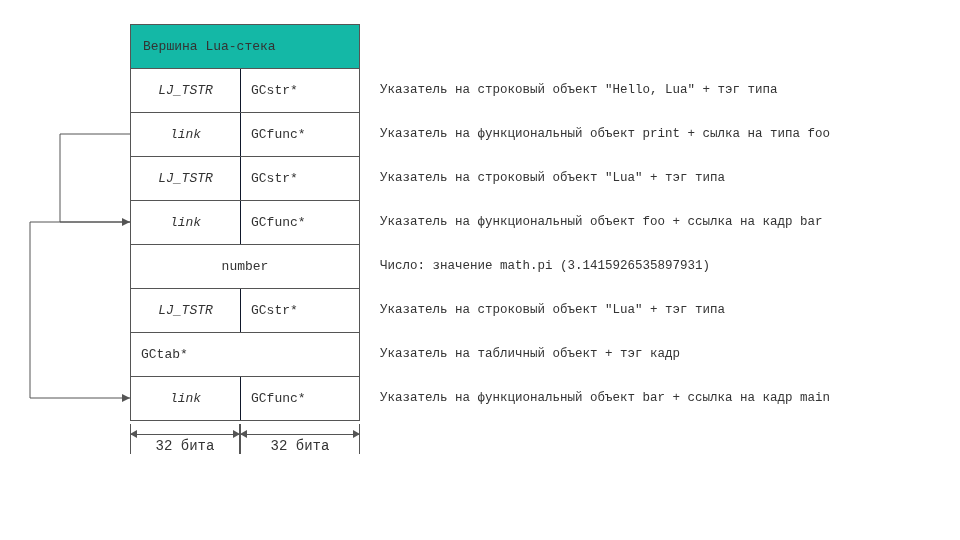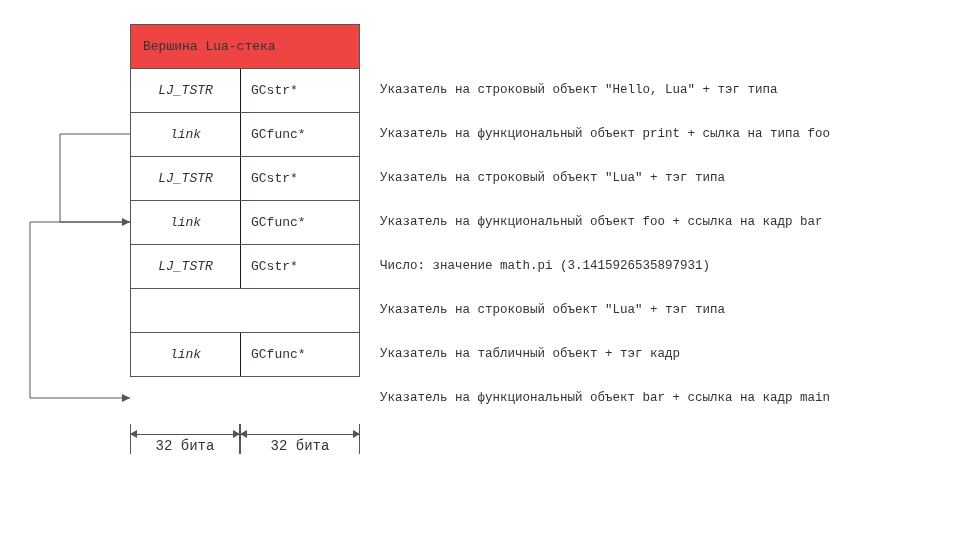--- a/index.html
+++ b/index.html
@@ -28,21 +28,21 @@
     border: 1px solid #555;
     border-bottom: none;
   }
   .row {
     display: flex;
     height: 44px;
     border-bottom: 1px solid #555;
     align-items: center;
   }
   .header {
-    background: #ef4444;
+    background: #14b8a6;
     padding-left: 12px;
   }
   .cell-left {
     width: 110px;
     height: 100%;
     border-right: 1px solid #0f172a;
     display: flex;
     align-items: center;
     justify-content: center;
     font-style: italic;
@@ -137,24 +137,28 @@
     </div>
     <div class="row">
       <div class="cell-left">LJ_TSTR</div>
       <div class="cell-right">GCstr*</div>
     </div>
     <div class="row">
       <div class="cell-left">link</div>
       <div class="cell-right">GCfunc*</div>
     </div>
     <div class="row">
+      <div class="cell-full">number</div>
+    </div>
+    <div class="row">
       <div class="cell-left">LJ_TSTR</div>
       <div class="cell-right">GCstr*</div>
     </div>
     <div class="row">
+      <div class="cell-right">GCtab*</div>
     </div>
     <div class="row">
       <div class="cell-left">link</div>
       <div class="cell-right">GCfunc*</div>
     </div>
   </div>
 
   <div class="desc" style="top:44px">Указатель на строковый объект "Hello, Lua" + тэг типа</div>
   <div class="desc" style="top:88px">Указатель на функциональный объект print + сылка на типа foo</div>
   <div class="desc" style="top:132px">Указатель на строковый объект "Lua" + тэг типа</div>

